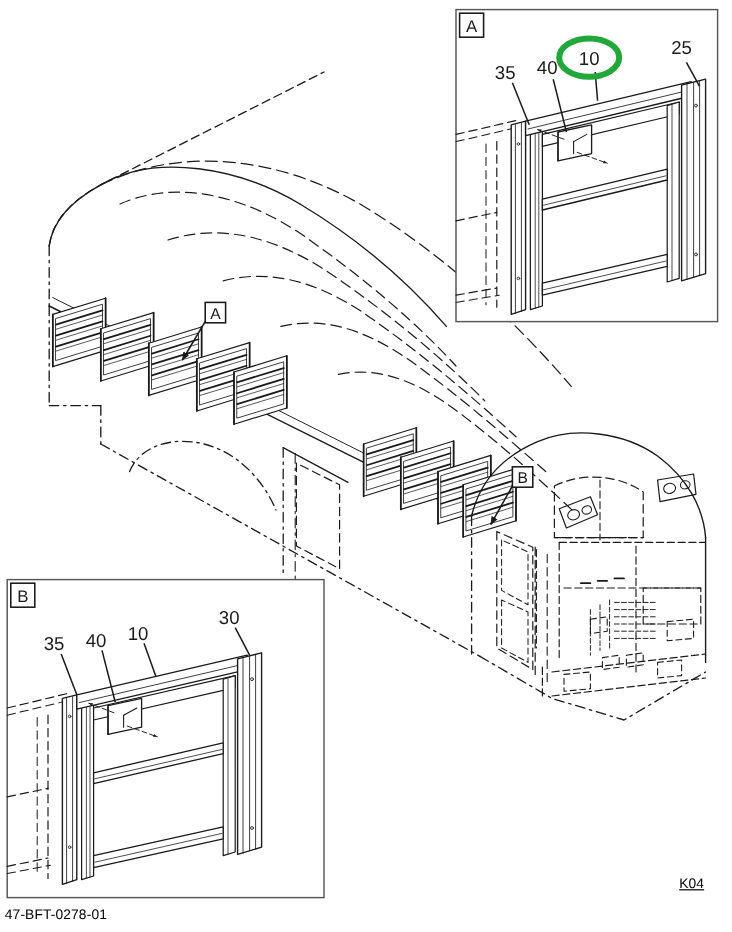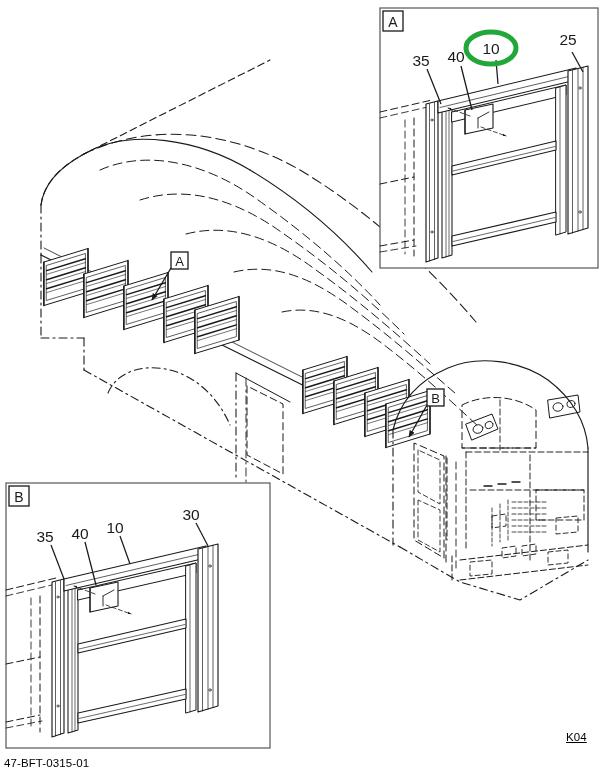--- a/index.html
+++ b/index.html
@@ -286,14 +286,14 @@
       <line x1="120" y1="536" x2="130" y2="564"></line>
       <line x1="196" y1="523" x2="208" y2="546"></line>
     </g>
     <text x="45" y="542" font-size="15.5" text-anchor="middle" fill="#1a1a1a">35</text>
     <text x="80" y="539" font-size="15.5" text-anchor="middle" fill="#1a1a1a">40</text>
     <text x="115" y="533" font-size="15.5" text-anchor="middle" fill="#1a1a1a">10</text>
     <text x="191" y="520" font-size="15.5" text-anchor="middle" fill="#1a1a1a">30</text>
   </g>
 </svg>
 
-<div class="footer-left">47-BFT-0315-01</div>
+<div class="footer-left">47-BFT-0278-01</div>
 <div class="footer-right">K04</div>
 
 </body></html>

